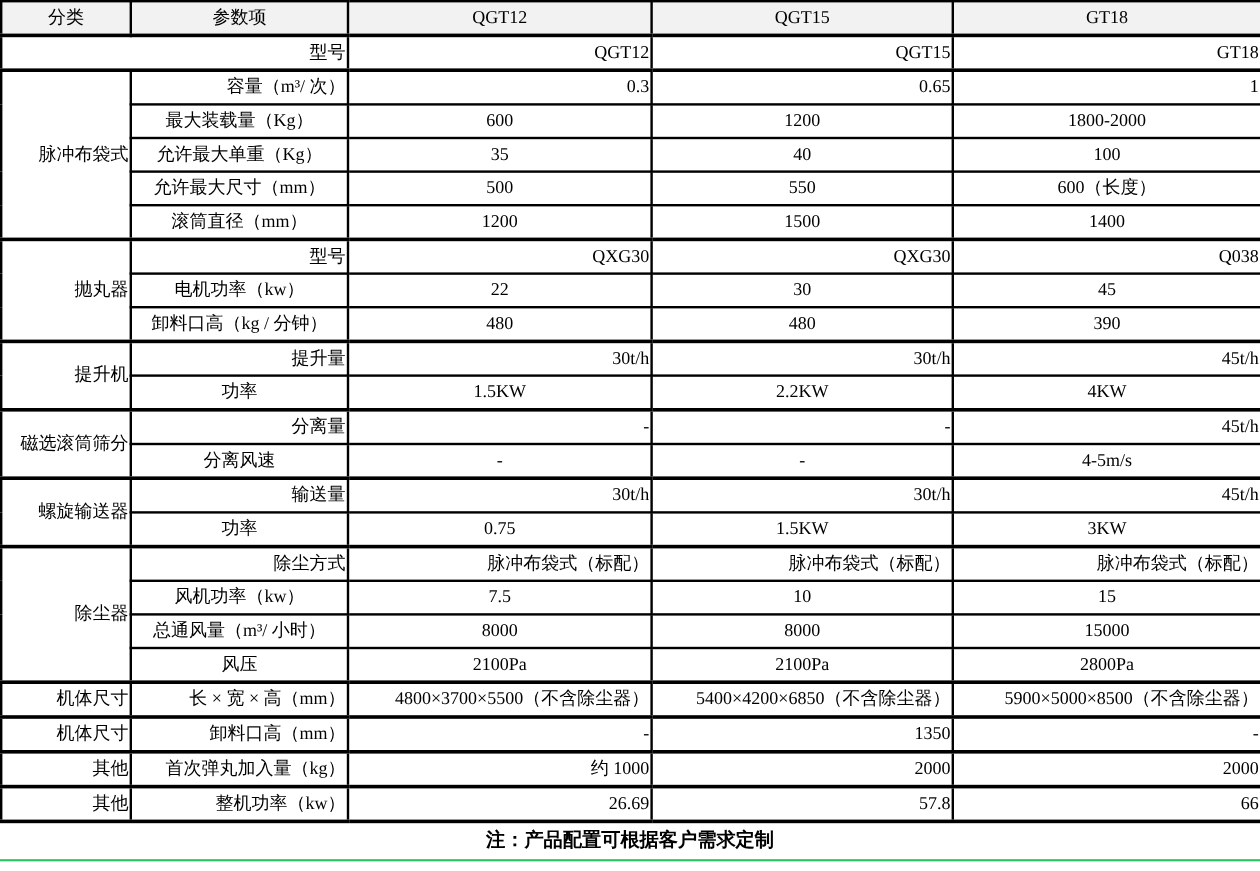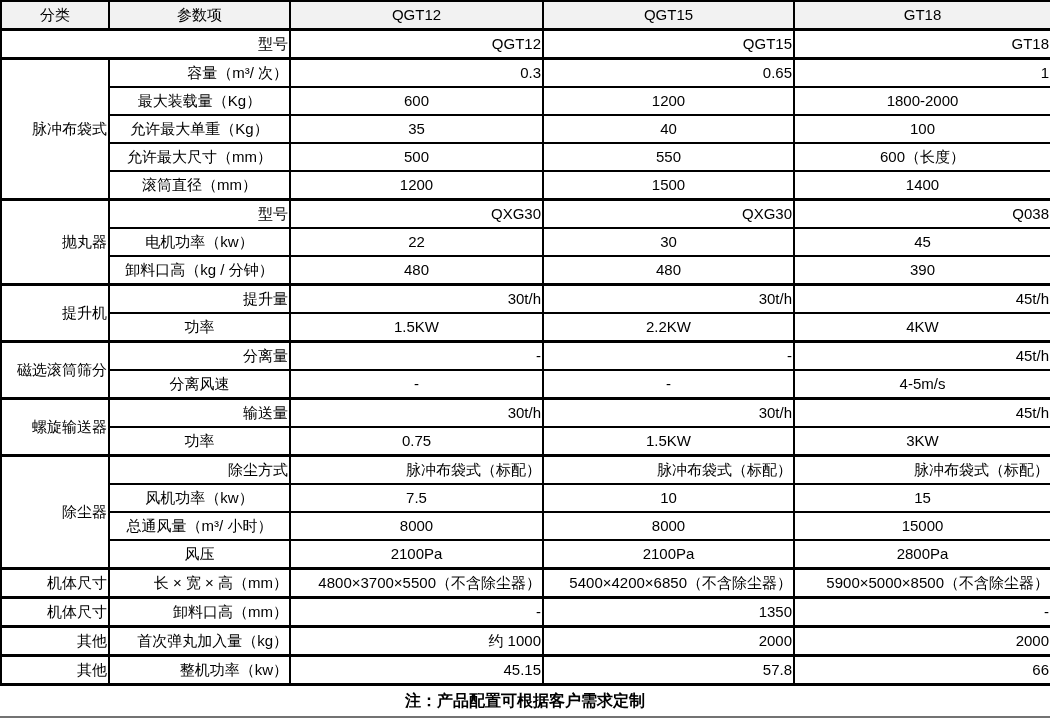--- a/index.html
+++ b/index.html
@@ -1,18 +1,18 @@
 <!DOCTYPE html>
 <html><head>
 <meta charset="utf-8">
 <style>
   html, body { margin: 0; padding: 0; background: #ffffff; }
   .page {
     width: 1050px;
-    font-family: Liberation Sans, sans-serif;
+    font-family: Liberation Serif, serif;
     color: #000;
     border-radius: 15px;
   }
   table.spec {
     border-collapse: collapse;
     table-layout: fixed;
     width: 1050px;
     border: 2px solid #000;
   }
   .spec th, .spec td {
@@ -30,21 +30,21 @@
   .spec thead th { background: #f2f2f2; }
   
   .spec tr.g > th, .spec tr.g > td { border-top-width: 3px; text-align: right; }
   .spec tr.last > td { border-bottom-width: 3px; }
   .note {
     height: 30px;
     line-height: 30px;
     text-align: center;
     font-size: 16px;
     font-weight: 700;
-    border-bottom: 2px solid #737373;
+    border-bottom: 2px solid #22c55e;
   }
 </style>
 </head>
 <body>
 
 <div class="page">
   <table class="spec">
     <colgroup>
       <col style="width:108px">
         <col style="width:181px">
@@ -206,21 +206,21 @@
       <tr class="g">
         <td>其他</td>
         <td>首次弹丸加入量（kg）</td>
         <td>约 1000</td>
         <td>2000</td>
         <td>2000</td>
       </tr>
       <tr class="g last">
         <td>其他</td>
         <td>整机功率（kw）</td>
-        <td>45.15</td>
+        <td>26.69</td>
         <td>57.8</td>
         <td>66</td>
       </tr>
     </tbody>
   </table>
 
   <div class="note">注：产品配置可根据客户需求定制</div>
 </div>
 
 </body></html>

